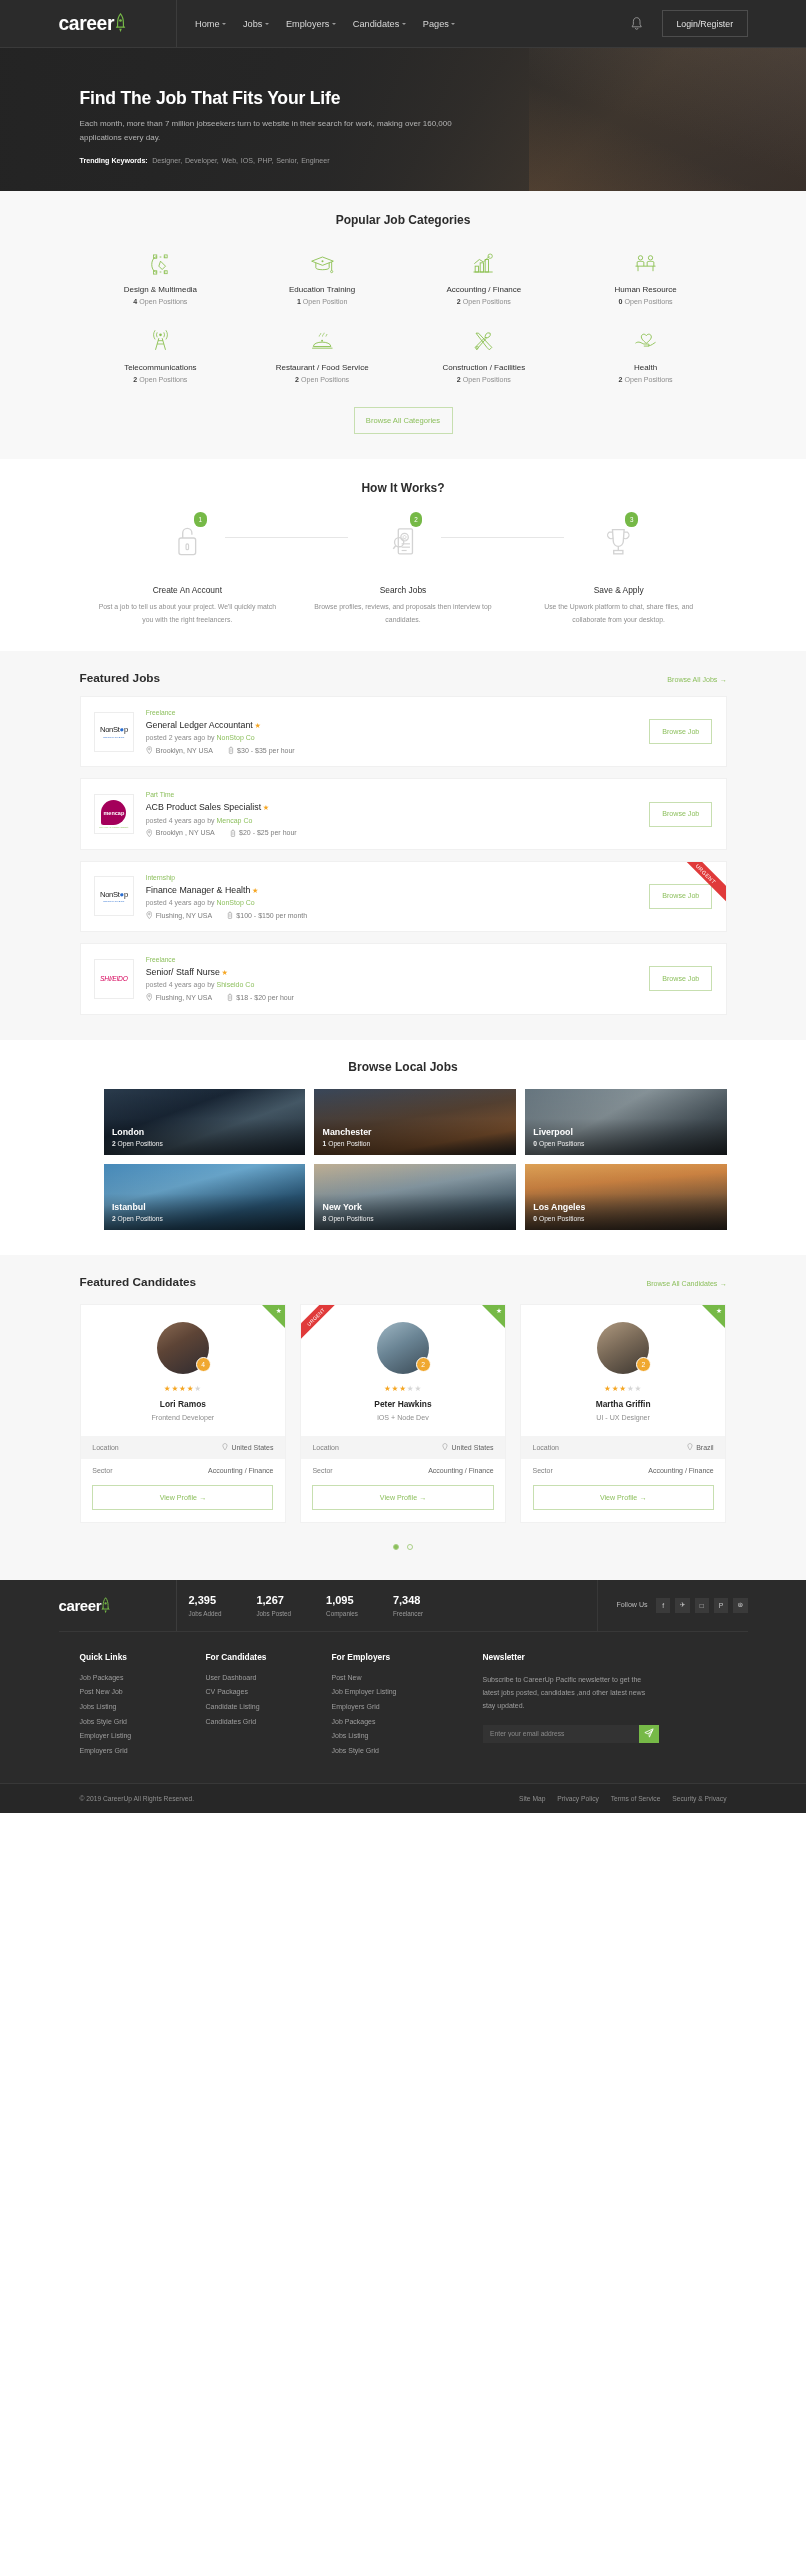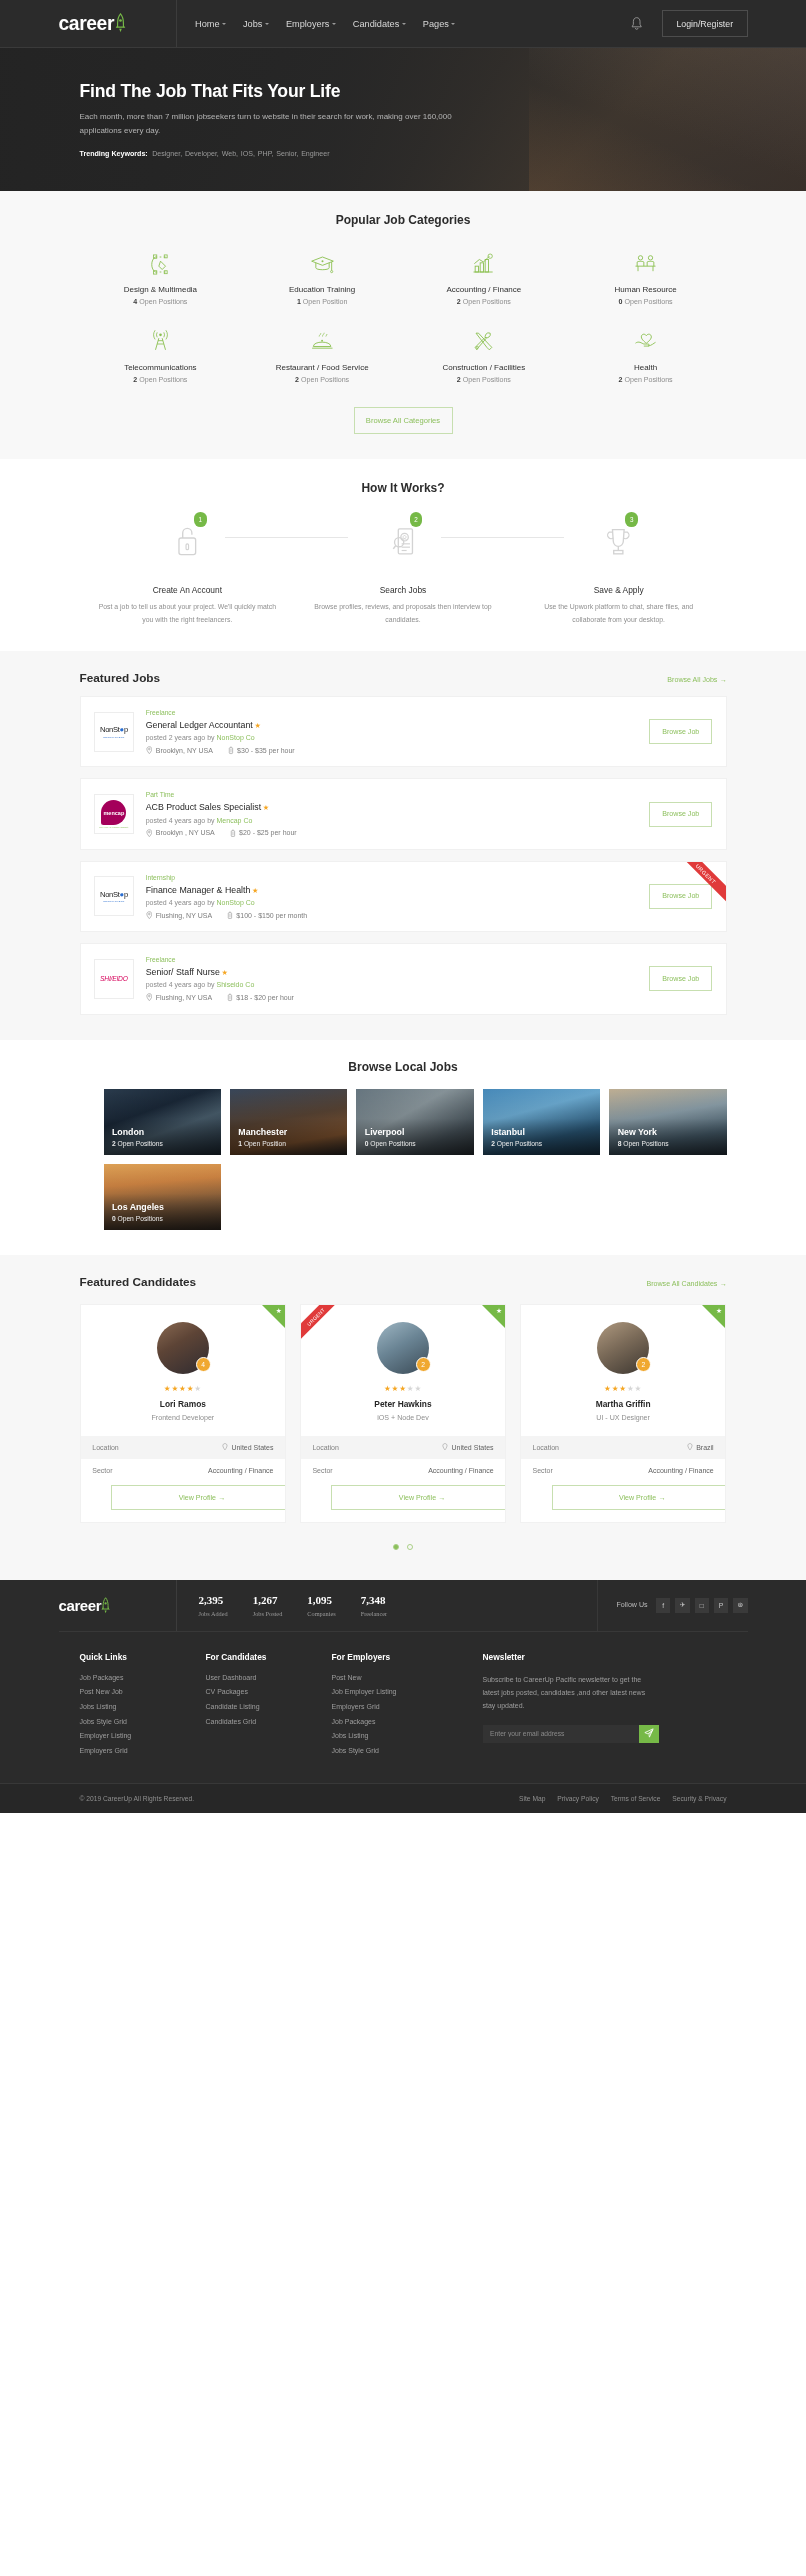--- a/index.html
+++ b/index.html
@@ -59,21 +59,21 @@
       linear-gradient(100deg, rgba(35,35,35,.97) 0%, rgba(38,38,38,.93) 42%, rgba(42,40,38,.80) 62%, rgba(60,48,40,.72) 100%),
       linear-gradient(135deg, #3b3b3b 0%, #2e2e2e 30%, #4a423a 55%, #6d5a45 72%, #45403c 88%, #2f2f2f 100%);
     position: relative; overflow: hidden;
   }
   .hero::after {
     content:""; position:absolute; right:0; top:0; width:277px; height:100%;
     background:
       linear-gradient(200deg, rgba(120,110,100,.20) 0%, rgba(0,0,0,0) 55%),
       linear-gradient(25deg, rgba(180,120,70,.18) 0%, rgba(0,0,0,0) 40%);
   }
-  .hero-inner { width: 647px; margin: 9px auto; padding-top: 23.5px; position: relative; z-index: 2; }
+  .hero-inner { width: 647px; margin: 16px auto; padding-top: 23.5px; position: relative; z-index: 2; }
   .hero h1 { color: #fff; font-size: 17.6px; font-weight: bold; letter-spacing: -0.2px; }
   .hero p { color: #b4b4b4; font-size: 8px; line-height: 1.75; margin-top: 8.4px; max-width: 395px; }
   .searchbar {
     margin-top: 11.8px; display: flex; height: 23.5px; width: 546px;
   }
   .search-field {
     background: #fff; display: flex; align-items: center; padding: 0 8.4px; gap: 6.7px;
   }
   .search-field.keywords { flex: 1.55; border-right: 0.8px solid #ececec; }
   .search-field.location { flex: 1; }
@@ -152,21 +152,21 @@
     white-space: nowrap; font-family: "Liberation Sans", sans-serif;
   }
   .ribbon-urgent {
     position: absolute; top: 6.7px; right: -18.5px; width: 76px; transform: rotate(45deg);
     background: #e03a3a; color: #fff; font-size: 5.5px; text-align: center;
     padding: 2.5px 0; letter-spacing: 0.4px;
   }
 
   
   .sec-local { background: #fff; padding: 20px 0 25px; }
-  .local-grid { display: grid; grid-template-columns: repeat(5, 1fr); gap: 9.2px; margin-top: 15px; padding-left: 24px; }
+  .local-grid { display: grid; grid-template-columns: repeat(3, 1fr); gap: 9.2px; margin-top: 15px; padding-left: 24px; }
   .local-card { height: 66px; position: relative; overflow: hidden; cursor: pointer; }
   .local-card .shade {
     position: absolute; inset: 0;
     background: linear-gradient(to top, rgba(0,0,0,.62) 0%, rgba(0,0,0,.12) 55%, rgba(0,0,0,.05) 100%);
   }
   .local-txt { position: absolute; left: 8.4px; bottom: 7.6px; z-index: 2; }
   .local-city { color: #fff; font-size: 8.8px; font-weight: bold; }
   .local-pos { color: #ededed; font-size: 6.7px; margin-top: 3.4px; }
   .local-pos b { font-weight: bold; }
 
@@ -192,21 +192,20 @@
     display: flex; justify-content: space-between; align-items: center;
     padding: 7.6px 11.8px; font-size: 7px; color: #808080;
   }
   .cand-row.gray { background: #f4f4f4; }
   .cand-row .val { display: flex; align-items: center; gap: 3.4px; color: #5f5f5f; }
   .cand-btn-wrap { padding: 3.4px 11.8px 11.8px; }
   .view-profile {
     display: block; width: 100%; border: 0.8px solid #c7dfb0; color: #8cbf5c;
     font-size: 7.1px; padding: 7.6px 0; background: transparent; cursor: pointer;
     font-family: "Liberation Sans", sans-serif;
-    margin-left: 19px;
   }
   .corner-star {
     position: absolute; top: 0; right: 0; width: 0; height: 0;
     border-top: 23.5px solid #76b947; border-left: 23.5px solid transparent;
   }
   .corner-star-glyph { position: absolute; top: 2.5px; right: 3.4px; color: #fff; font-size: 6.7px; }
   .corner-urgent {
     position: absolute; top: 5.9px; left: -18.5px; width: 67px; transform: rotate(-45deg);
     background: #e03a3a; color: #fff; font-size: 5px; text-align: center; padding: 2.5px 0;
     letter-spacing: 0.3px;
@@ -224,21 +223,21 @@
     width: 689px; margin: 0 auto; display: flex; align-items: center;
     height: 52px; border-bottom: 0.8px solid #383838;
   }
   .stats-logo {
     width: 118px; font-size: 15px; font-weight: bold; color: #fff;
     border-right: 0.8px solid #3c3c3c; height: 100%; display: flex;
     align-items: center; letter-spacing: -0.4px;
   }
   .stats-logo .rocket { width: 9.2px; height: 17px; display: inline-block; position: relative; }
   .stats-logo .rocket svg { position: absolute; bottom: 0; left: 0; }
-  .stats-items { display: flex; gap: 25px; margin-left: 22px; flex: 1; font-family: Liberation Serif, serif; }
+  .stats-items { display: flex; gap: 35px; margin-left: 12px; flex: 1; }
   .stat-num { color: #fff; font-size: 11px; font-weight: bold; }
   .stat-lbl { color: #9a9a9a; font-size: 6.3px; margin-top: 3.4px; }
   .follow {
     display: flex; align-items: center; gap: 5px;
     border-left: 0.8px solid #383838; height: 100%; padding-left: 18.5px;
   }
   .follow-label { color: #bcbcbc; font-size: 7.1px; margin-right: 3.4px; }
   .soc {
     width: 14.3px; height: 14.3px; background: #3a3a3a; color: #c9c9c9;
     display: flex; align-items: center; justify-content: center;

